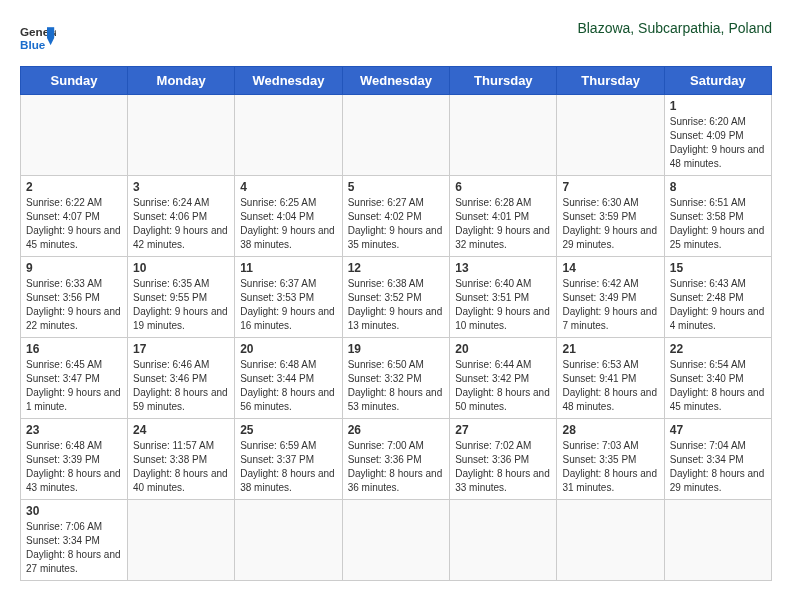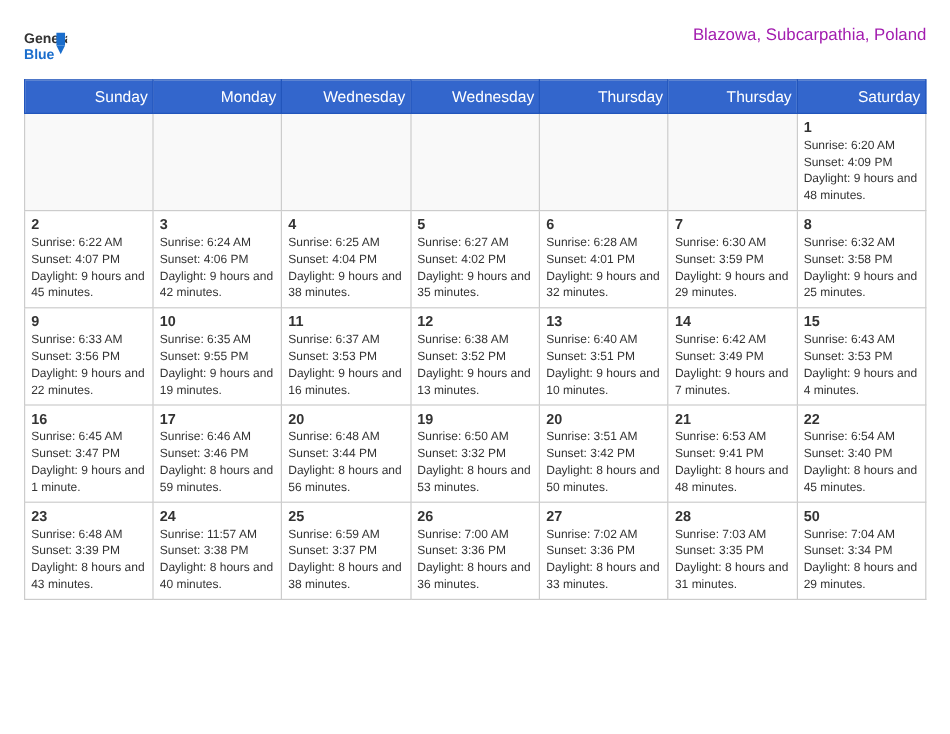--- a/index.html
+++ b/index.html
@@ -28,34 +28,34 @@
     .title-block {
       text-align: right;
     }
     .month-title {
       font-size: 32px;
       font-weight: bold;
       color: #333;
     }
     .subtitle {
       font-size: 14px;
-      color: #a21caf;
+      color: #14532d;
     }
     .calendar {
       width: 100%;
       border-collapse: collapse;
       border: 1px solid #ccc;
     }
     .calendar th {
       background: #3366cc;
       color: #fff;
       font-size: 13px;
-      font-weight: normal;
+      font-weight: bold;
       padding: 6px 4px;
-      text-align: right;
+      text-align: center;
       border: 1px solid #2255bb;
     }
     .calendar td {
       vertical-align: top;
       padding: 4px 5px;
       border: 1px solid #ccc;
       font-size: 10.5px;
       color: #333;
       width: 108px;
       min-height: 70px;
@@ -152,21 +152,21 @@
 Daylight: 9 hours and 32 minutes.</div>
         </td>
         <td>
           <span class="day-number">7</span>
           <div class="day-info">Sunrise: 6:30 AM
 Sunset: 3:59 PM
 Daylight: 9 hours and 29 minutes.</div>
         </td>
         <td>
           <span class="day-number">8</span>
-          <div class="day-info">Sunrise: 6:32 AM
+          <div class="day-info">Sunrise: 6:51 AM
 Sunset: 3:58 PM
 Daylight: 9 hours and 25 minutes.</div>
         </td>
       </tr>
       <tr>
         <td>
           <span class="day-number">9</span>
           <div class="day-info">Sunrise: 6:33 AM
 Sunset: 3:56 PM
 Daylight: 9 hours and 22 minutes.</div>
@@ -197,21 +197,21 @@
         </td>
         <td>
           <span class="day-number">14</span>
           <div class="day-info">Sunrise: 6:42 AM
 Sunset: 3:49 PM
 Daylight: 9 hours and 7 minutes.</div>
         </td>
         <td>
           <span class="day-number">15</span>
           <div class="day-info">Sunrise: 6:43 AM
-Sunset: 3:53 PM
+Sunset: 2:48 PM
 Daylight: 9 hours and 4 minutes.</div>
         </td>
       </tr>
       <tr>
         <td>
           <span class="day-number">16</span>
           <div class="day-info">Sunrise: 6:45 AM
 Sunset: 3:47 PM
 Daylight: 9 hours and 1 minute.</div>
         </td>
@@ -228,21 +228,21 @@
 Daylight: 8 hours and 56 minutes.</div>
         </td>
         <td>
           <span class="day-number">19</span>
           <div class="day-info">Sunrise: 6:50 AM
 Sunset: 3:32 PM
 Daylight: 8 hours and 53 minutes.</div>
         </td>
         <td>
           <span class="day-number">20</span>
-          <div class="day-info">Sunrise: 3:51 AM
+          <div class="day-info">Sunrise: 6:44 AM
 Sunset: 3:42 PM
 Daylight: 8 hours and 50 minutes.</div>
         </td>
         <td>
           <span class="day-number">21</span>
           <div class="day-info">Sunrise: 6:53 AM
 Sunset: 9:41 PM
 Daylight: 8 hours and 48 minutes.</div>
         </td>
         <td>
@@ -283,20 +283,34 @@
 Sunset: 3:36 PM
 Daylight: 8 hours and 33 minutes.</div>
         </td>
         <td>
           <span class="day-number">28</span>
           <div class="day-info">Sunrise: 7:03 AM
 Sunset: 3:35 PM
 Daylight: 8 hours and 31 minutes.</div>
         </td>
         <td>
-          <span class="day-number">50</span>
+          <span class="day-number">47</span>
           <div class="day-info">Sunrise: 7:04 AM
 Sunset: 3:34 PM
 Daylight: 8 hours and 29 minutes.</div>
         </td>
+      </tr>
+      <tr>
+        <td>
+          <span class="day-number">30</span>
+          <div class="day-info">Sunrise: 7:06 AM
+Sunset: 3:34 PM
+Daylight: 8 hours and 27 minutes.</div>
+        </td>
+        <td class="empty"></td>
+        <td class="empty"></td>
+        <td class="empty"></td>
+        <td class="empty"></td>
+        <td class="empty"></td>
+        <td class="empty"></td>
       </tr>
     </tbody>
 </table>
 
 </body></html>

